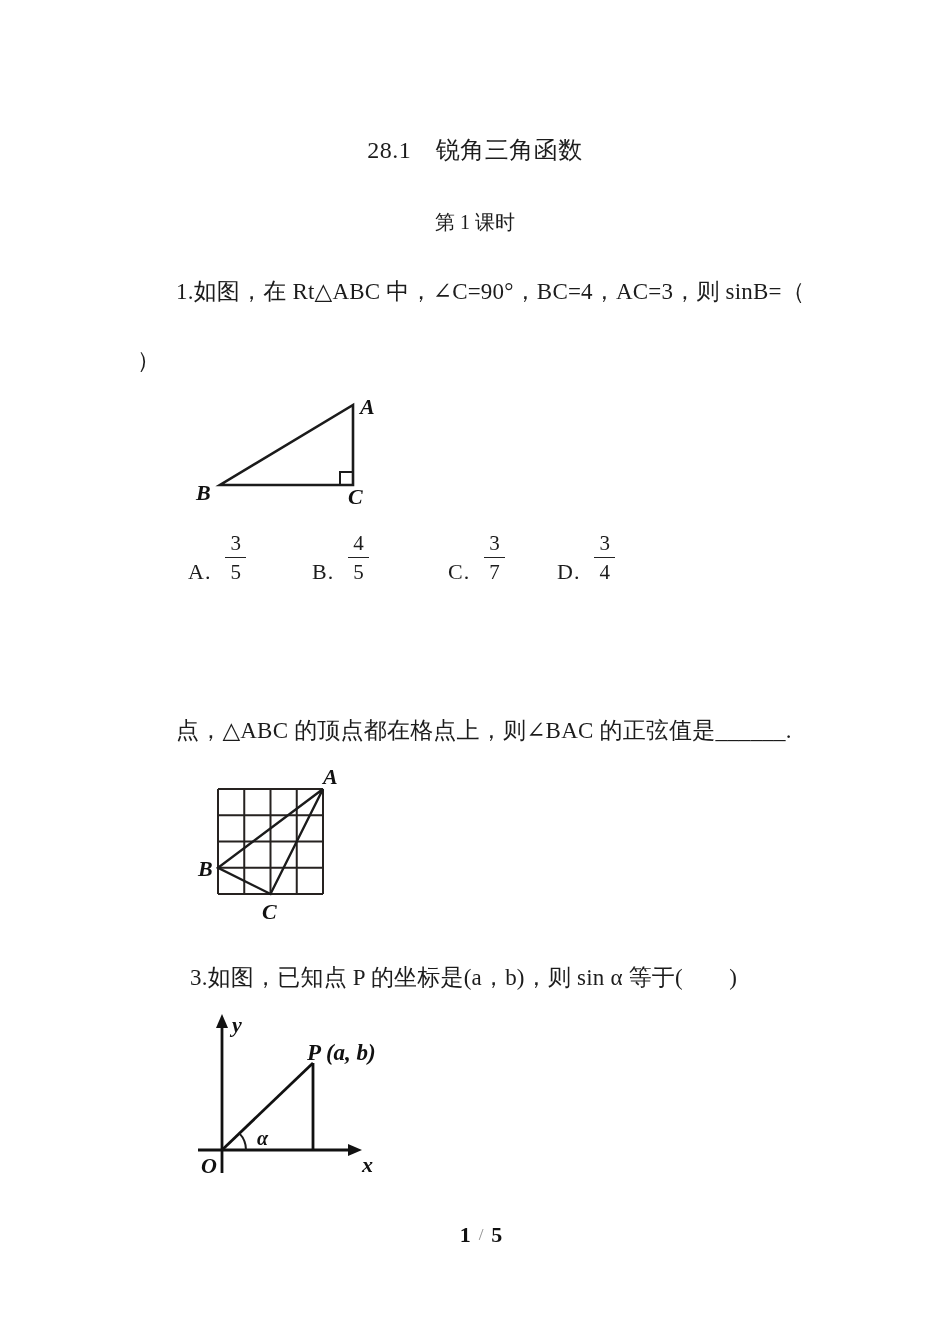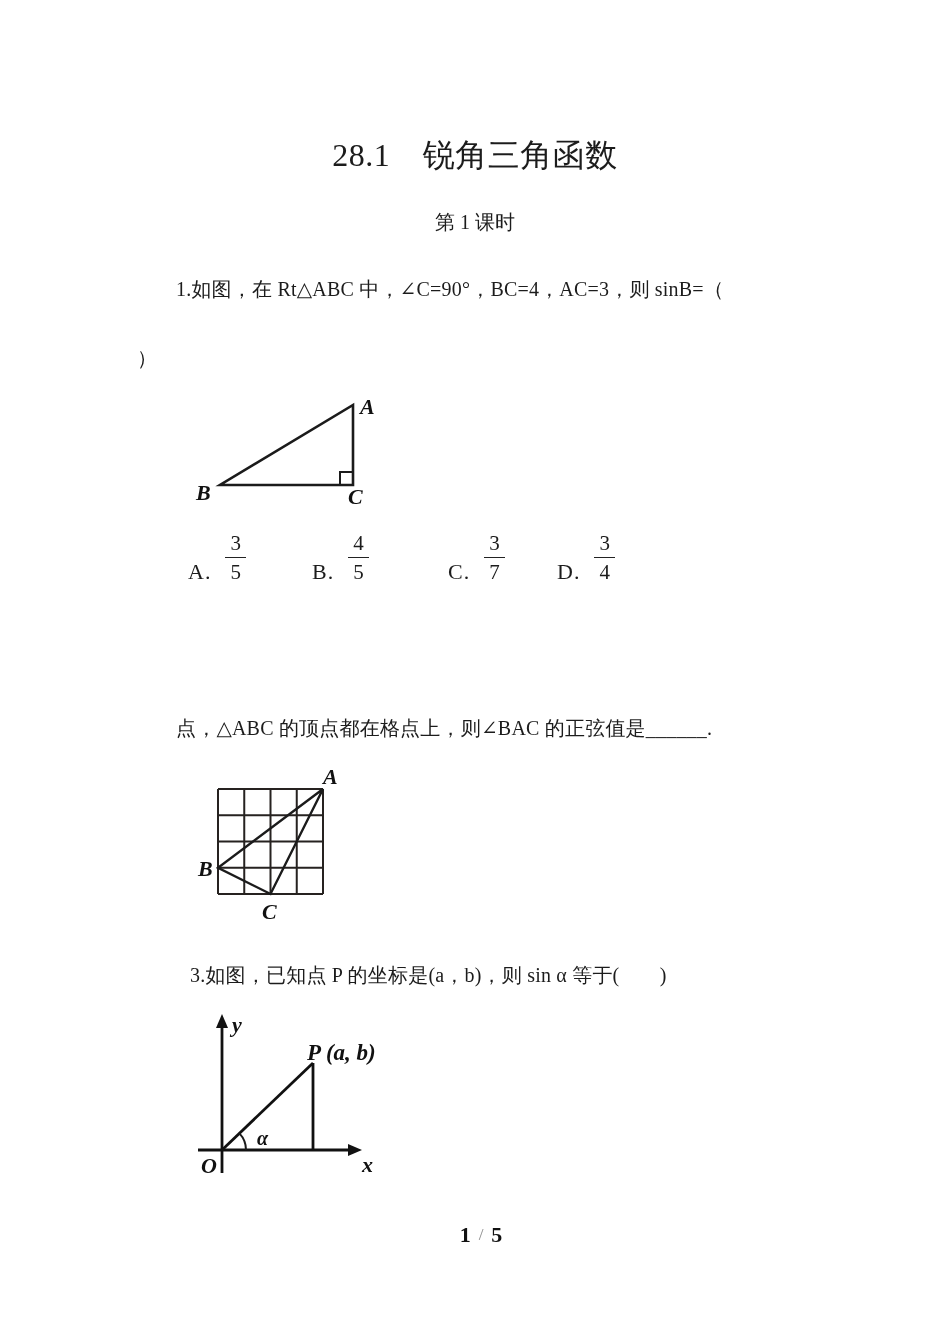--- a/index.html
+++ b/index.html
@@ -8,24 +8,24 @@
     width: 950px;
     height: 1344px;
     background: #ffffff;
     font-family: "Liberation Serif", "DejaVu Serif", serif;
     color: #1c1c1c;
     overflow: hidden;
   }
   .abs { position: absolute; white-space: pre; }
   .center-line { position: absolute; left: 0; right: 0; text-align: center; white-space: pre; }
 
-  .title    { top: 134px; font-size: 32px; letter-spacing: 0.5px; }
+  .title    { top: 134px; font-size: 24px; letter-spacing: 0.5px; }
   .subtitle { top: 209px; font-size: 20px; }
 
-  .qtext { font-size: 20px; letter-spacing: 0.2px; }
+  .qtext { font-size: 23px; letter-spacing: 0.2px; }
   .q1-line1 { left: 176px; top: 276px; }
   .q1-line2 { left: 137px; top: 345px; }
   .q2-line1 { left: 176px; top: 644px; }
   .q2-line2 { left: 136px; top: 715px; margin-left: 40px; }
   .q3-line1 { left: 176px; top: 962px; margin-left: 14px; }
 
   .fig { position: absolute; }
   .fig-triangle { left: 182px; top: 392px; }
   .fig-grid     { left: 195px; top: 763px; }
   .fig-coord    { left: 185px; top: 1012px; }

